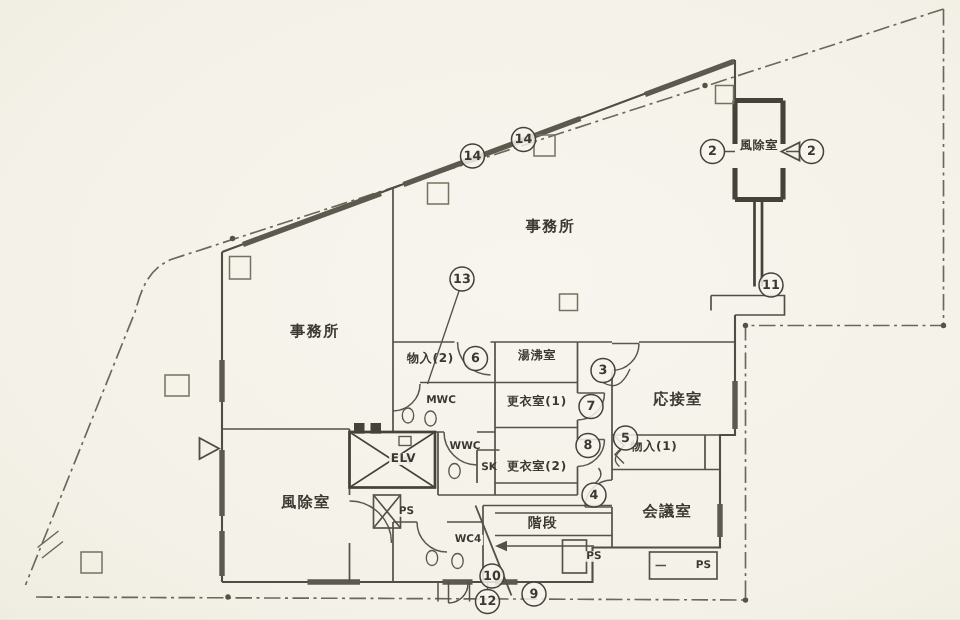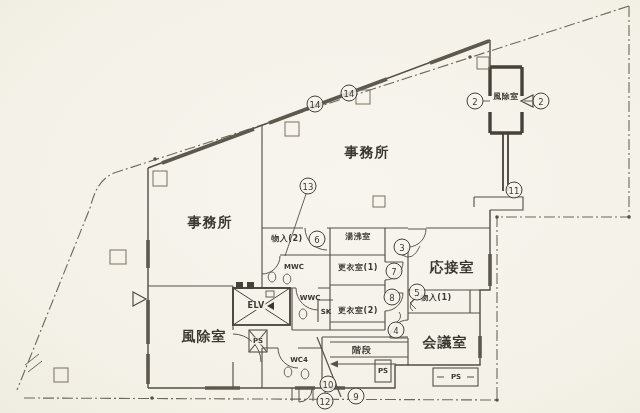--- a/index.html
+++ b/index.html
@@ -8,31 +8,31 @@
     background:
       radial-gradient(ellipse at 55% 45%, #f7f5ee 0%, #f4f1e8 70%, #efece1 100%);
     font-family:"DejaVu Sans","Liberation Sans",sans-serif;
   }
   .plan svg{position:absolute;left:0;top:0;}
   .lbl{
     position:absolute;transform:translate(-50%,-50%);
     color:#3b3831;font-weight:700;white-space:nowrap;line-height:1;
     letter-spacing:1px;
   }
-  .s10{font-size:14px;text-align:center;}
+  .s10{font-size:10px;text-align:center;}
   .s9{font-size:9px;}
   .s8{font-size:8px;letter-spacing:0.5px;}
   .s7{font-size:7px;letter-spacing:0px;font-weight:700;}
-  .bgp{background:rgba(246,243,235,.92);padding:0 1px;}
+  .bgp{background:rgba(246,243,235,.92);padding:0 1px;margin-left:13px;}
   .marker{
     position:absolute;width:17px;height:17px;box-sizing:border-box;
     border:1.4px solid #45423a;border-radius:50%;
     transform:translate(-50%,-50%);
     display:flex;align-items:center;justify-content:center;
-    font-size:8.5px;font-weight:400;color:#3b3831;
+    font-size:8.5px;font-weight:700;color:#3b3831;
     background:rgba(246,243,236,.85);
   }
 </style>
 </head>
 <body>
 
 <div class="plan">
 
   <svg width="640" height="413" viewBox="0 0 640 413">
 

